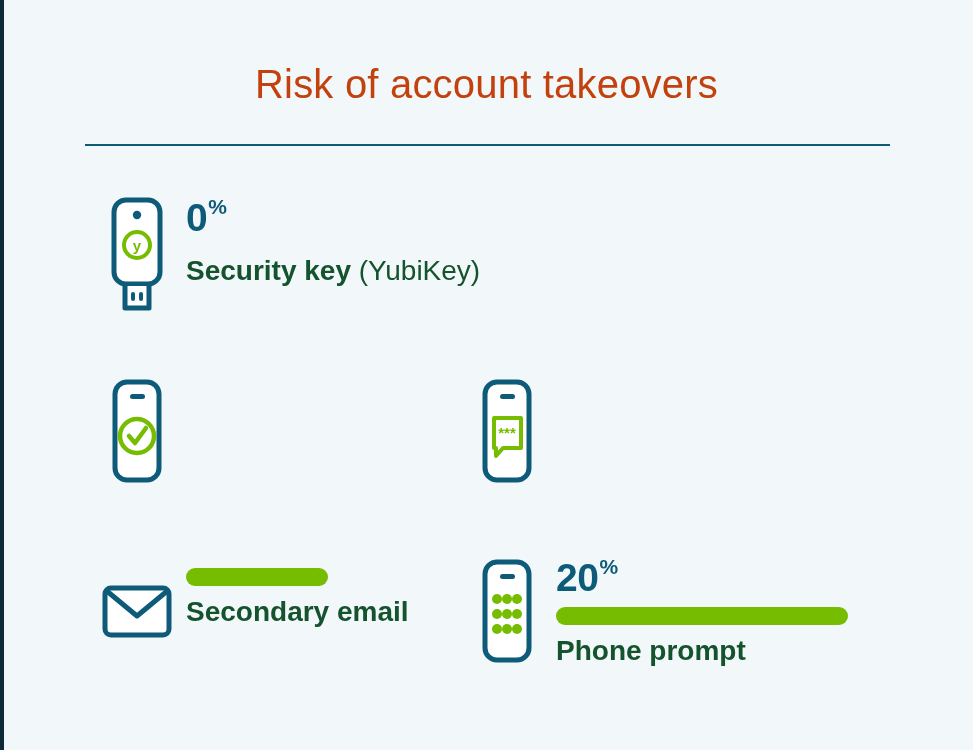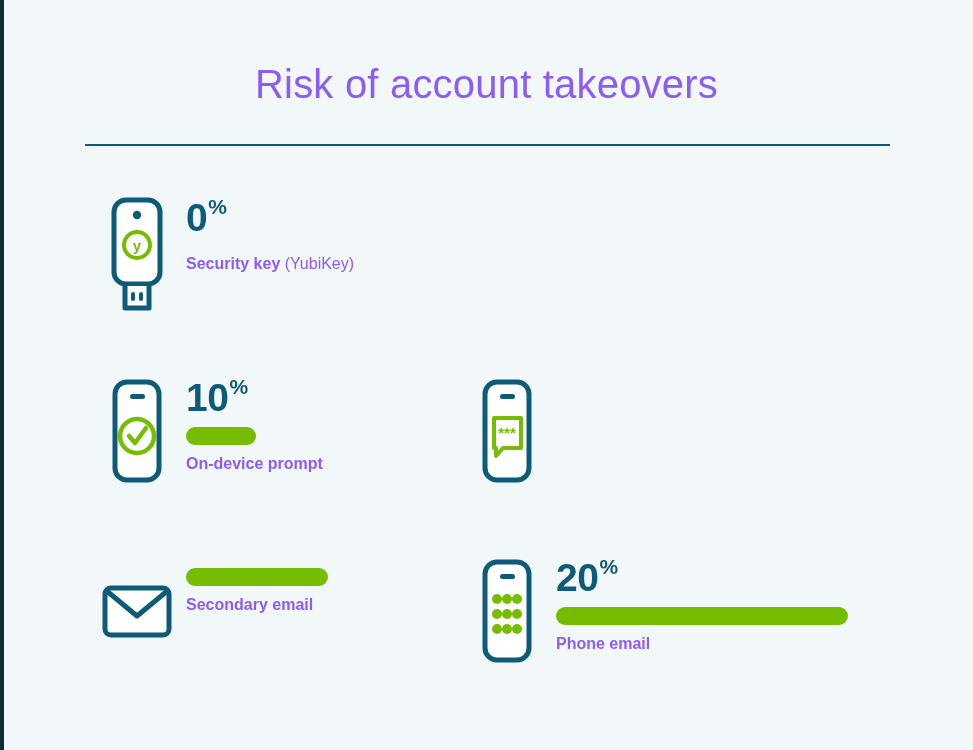--- a/index.html
+++ b/index.html
@@ -25,21 +25,21 @@
     left: 0; top: 0;
     width: 973px; height: 750px;
   }
   .title {
     position: absolute;
     left: 0; top: 62px;
     width: 973px;
     text-align: center;
     font-size: 40px;
     font-weight: 400;
-    color: #8b5cf6;
+    color: #c2410c;
     letter-spacing: 0.2px;
   }
   .divider {
     position: absolute;
     left: 85px; top: 144px;
     width: 805px; height: 2px;
     background: #0e5b79;
   }
 
   
@@ -82,23 +82,23 @@
   .bar-track {
     height: 18px;
     margin-top: 10px;
   }
   .bar-fill {
     height: 18px;
     background: #76bc00;
     border-radius: 9px;
   }
   .metric-label {
-    font-size: 16px;
+    font-size: 28px;
     font-weight: bold;
-    color: #8b5cf6;
+    color: #14532d;
     margin-top: 10px;
     white-space: nowrap;
   }
   .metric-label .sub {
     font-weight: normal;
   }
 
   
   #m0 { left: 100px; top: 196px; }
   #m1 { left: 100px; top: 376px; }
@@ -141,31 +141,20 @@
   </div>
 
   <div class="metric" id="m1">
     <div class="metric-icon">
       <svg width="64" height="110" viewBox="0 0 64 110">
         <rect x="10" y="6" width="44" height="98" rx="12" ry="12" fill="#ffffff" stroke="#0e5b79" stroke-width="5"></rect>
         <rect x="25" y="18" width="15" height="5" rx="2.5" fill="#0e5b79"></rect>
         <circle cx="32" cy="60" r="17" fill="none" stroke="#76bc00" stroke-width="4.5"></circle>
         <path d="M24 60 L30 67 L41 52" fill="none" stroke="#76bc00" stroke-width="4.5" stroke-linecap="round" stroke-linejoin="round"></path>
       </svg>
-    </div>
-    <div class="metric-body">
-      <div class="value-row">
-        <span class="value-num">10</span><span class="value-pct">%</span>
-      </div>
-      <div class="bar-track">
-        <div class="bar-fill" style="width: 70px;"></div>
-      </div>
-      <div class="metric-label">
-        <span>On-device prompt</span><span class="sub"></span>
-      </div>
     </div>
   </div>
 
   <div class="metric" id="m2">
     <div class="metric-icon">
       <svg width="64" height="110" viewBox="0 0 64 110">
         <rect x="10" y="6" width="44" height="98" rx="12" ry="12" fill="#ffffff" stroke="#0e5b79" stroke-width="5"></rect>
         <rect x="25" y="18" width="15" height="5" rx="2.5" fill="#0e5b79"></rect>
         <path d="M19 42 L46 42 L46 72 L28 72 L21 80 L21 72 L19 72 Z" fill="#ffffff" stroke="#76bc00" stroke-width="4" stroke-linejoin="round"></path>
         <text x="32" y="62" text-anchor="middle" font-family="'Liberation Sans', sans-serif" font-size="15" font-weight="bold" fill="#76bc00">***</text>
@@ -209,18 +198,18 @@
       </svg>
     </div>
     <div class="metric-body">
       <div class="value-row">
         <span class="value-num">20</span><span class="value-pct">%</span>
       </div>
       <div class="bar-track">
         <div class="bar-fill" style="width: 292px;"></div>
       </div>
       <div class="metric-label">
-        <span>Phone email</span><span class="sub"></span>
+        <span>Phone prompt</span><span class="sub"></span>
       </div>
     </div>
   </div>
 
 </div>
 
 </body></html>

